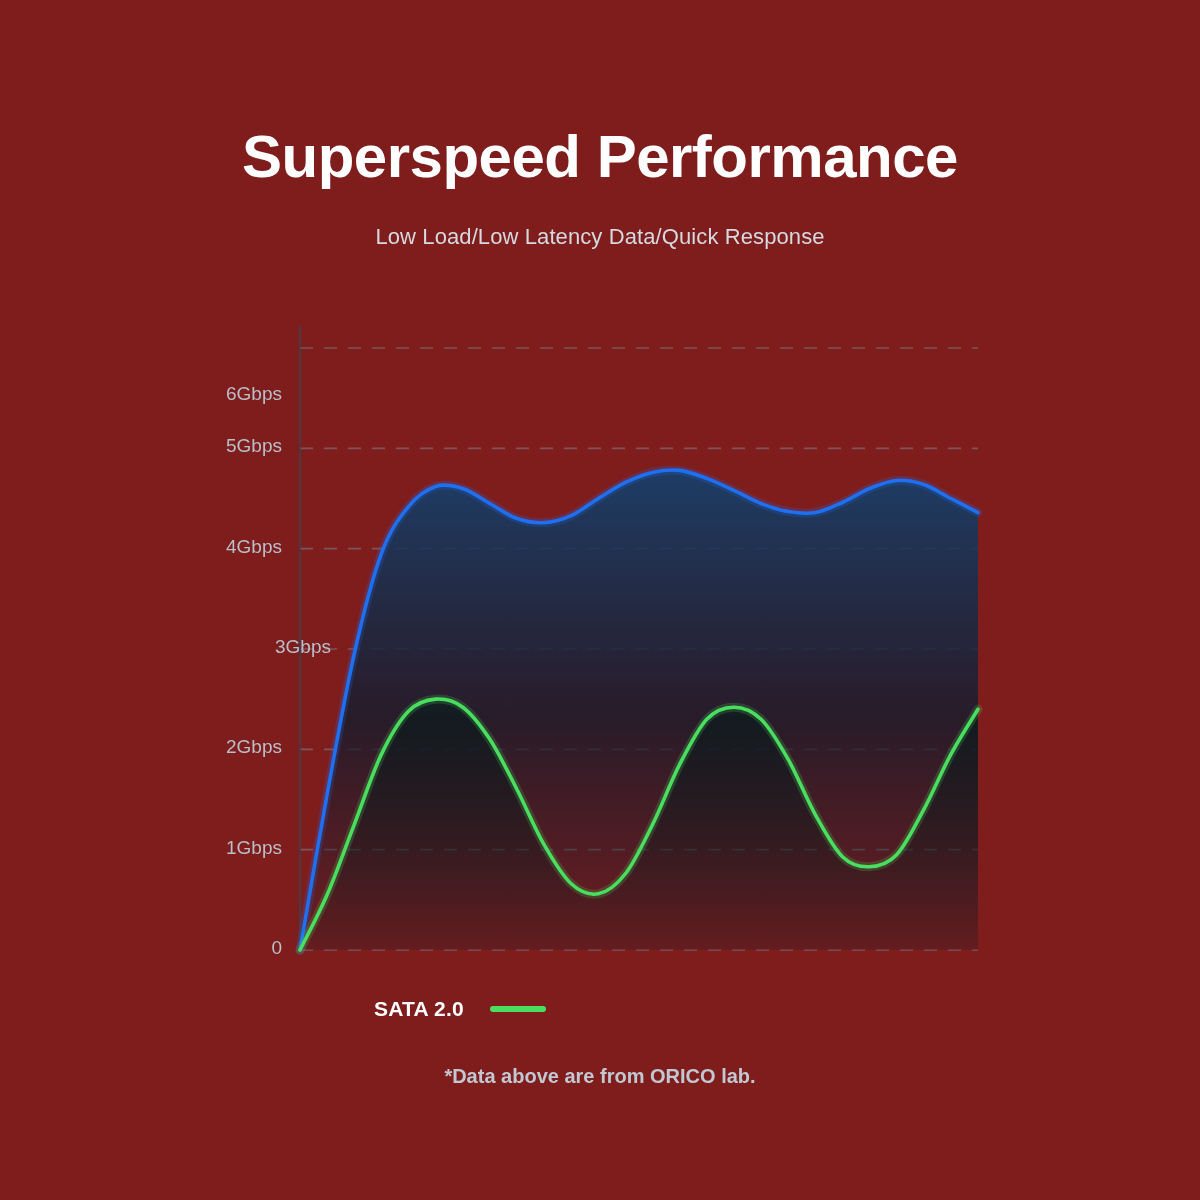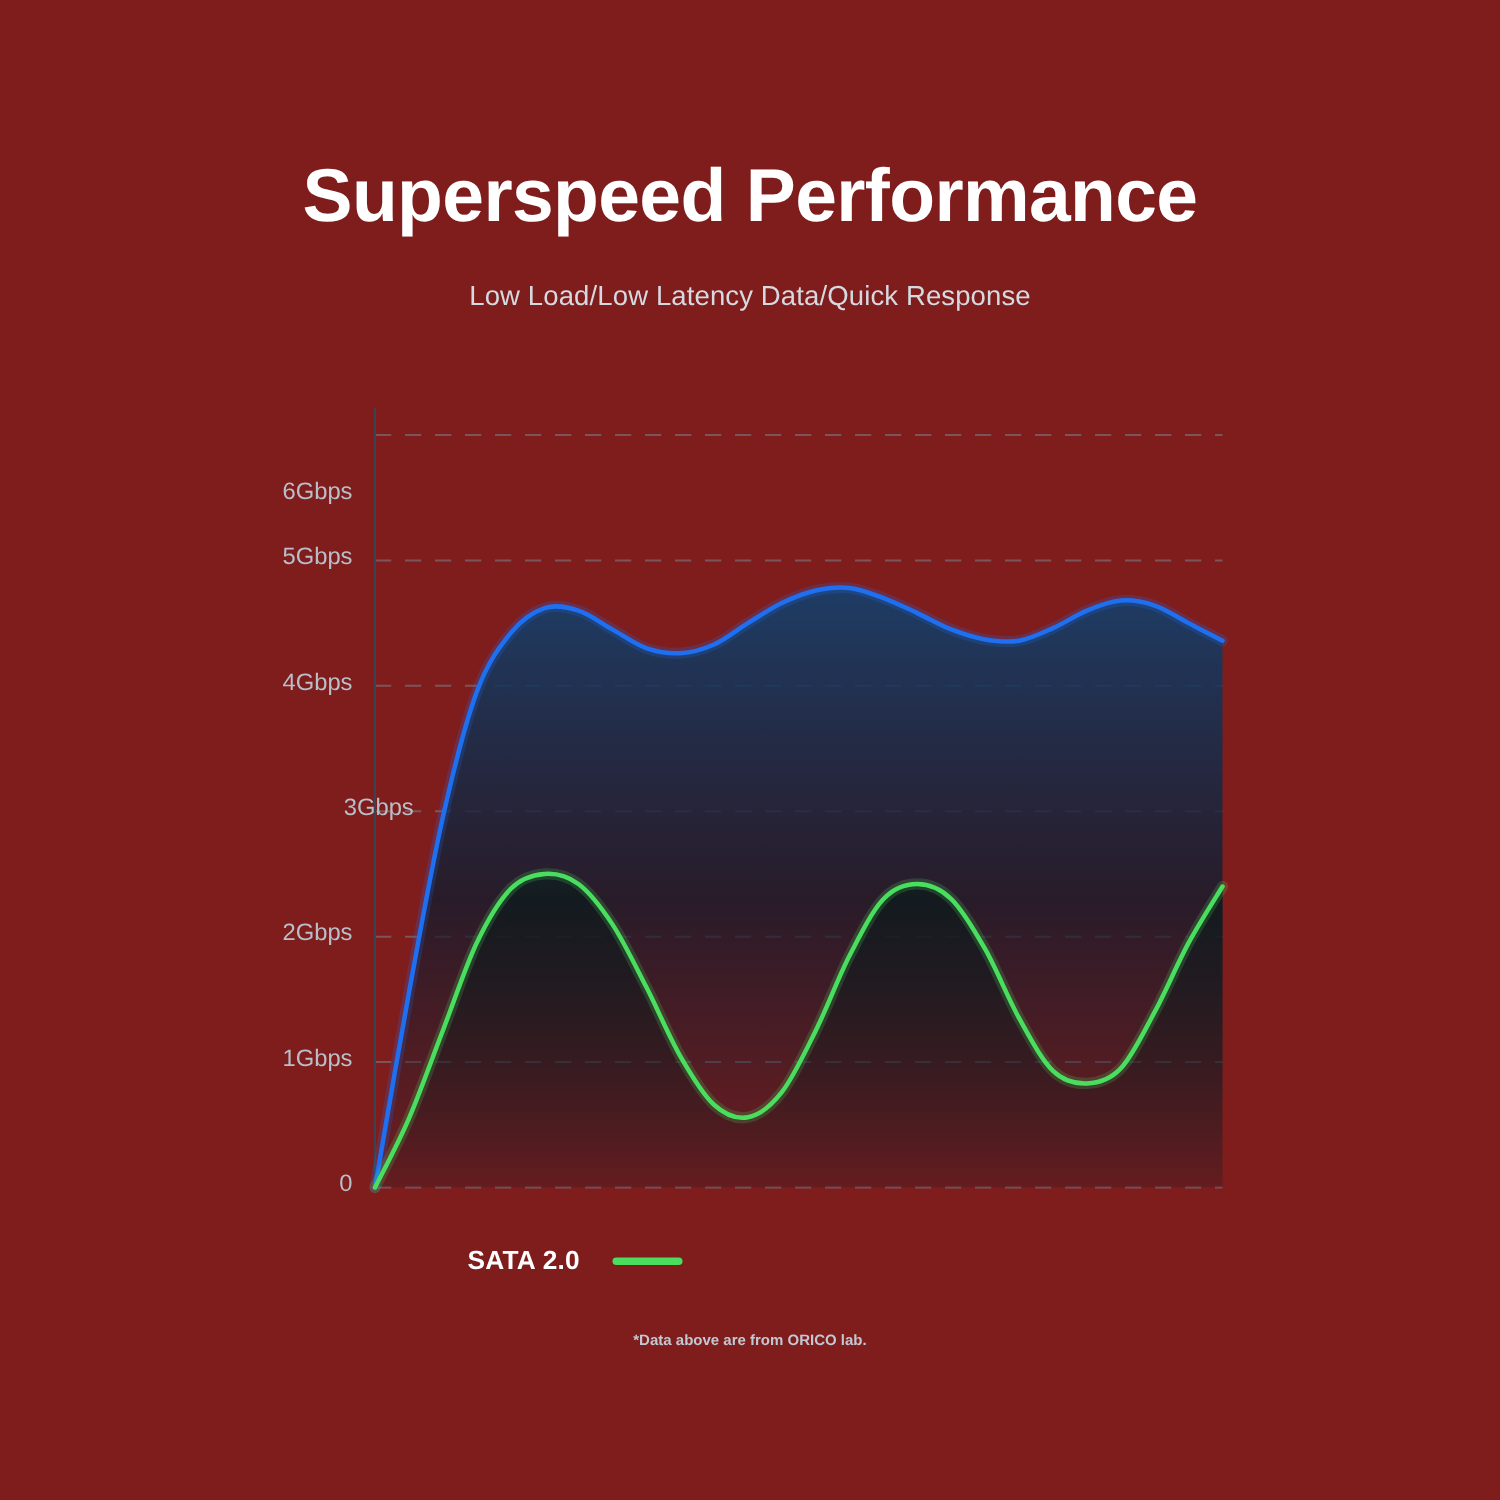--- a/index.html
+++ b/index.html
@@ -87,21 +87,21 @@
     border-radius: 3px;
     margin-left: 26px;
   }
   #footnote {
     position: absolute;
     top: 1065px;
     left: 0;
     width: 1200px;
     text-align: center;
     color: #c2c8d2;
-    font-size: 12px;
+    font-size: 20px;
     font-weight: bold;
     white-space: nowrap;
   }
 </style>
 </head>
 <body>
 
 <div id="page">
 
   <div id="title">Superspeed Performance</div>

